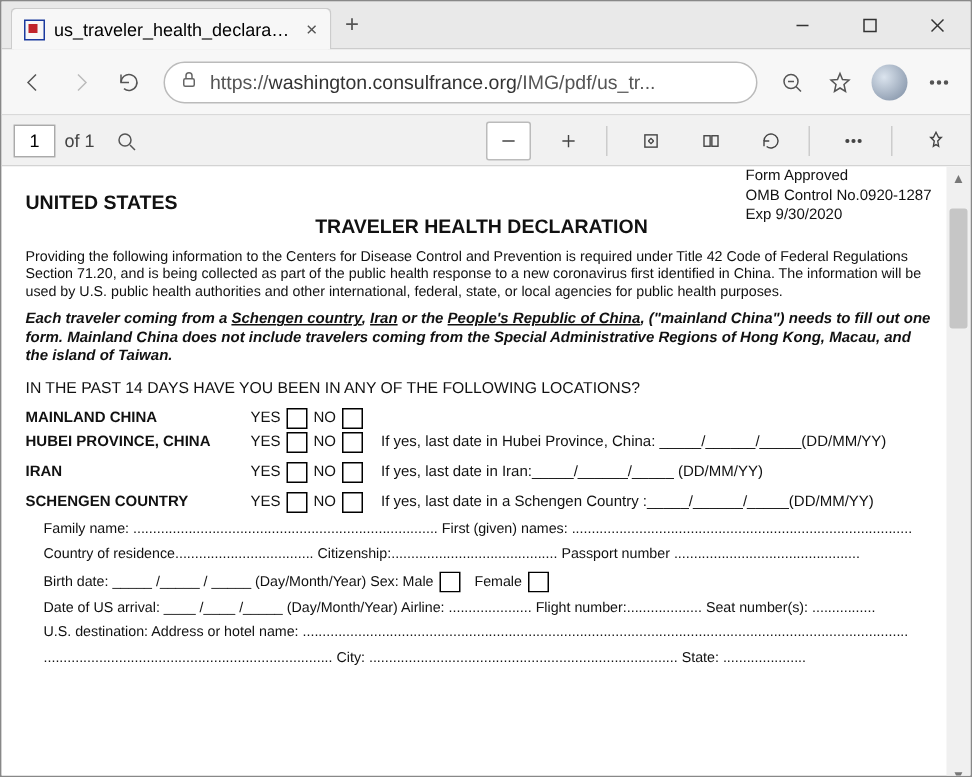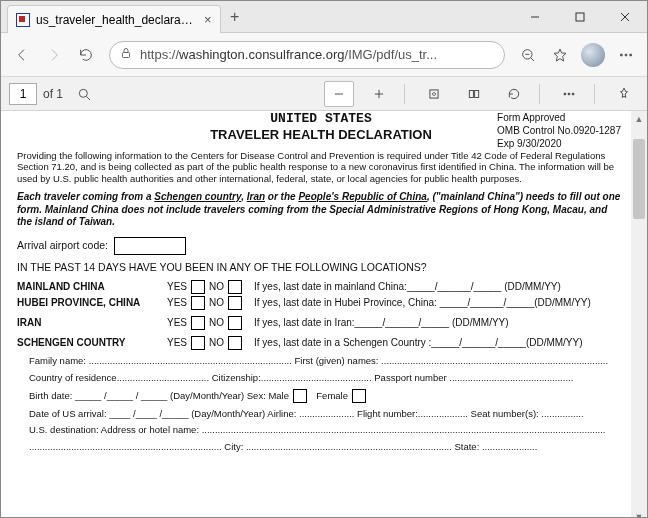--- a/index.html
+++ b/index.html
@@ -27,21 +27,21 @@
   .pg-input { width: 28px; height: 22px; border: 1px solid #aaa; text-align: center; font-size: 12px; }
   .pg-of { font-size: 12px; color: #444; }
   .pdfbar-spacer { flex: 1; }
   .pbtn { width: 30px; height: 26px; display: flex; align-items: center; justify-content: center; border: 1px solid #bbb; background: #fff; border-radius: 2px; margin-left: 4px; }
   .pbtn.flat { border: none; background: transparent; }
   .pbtn svg { width: 14px; height: 14px; stroke: #444; fill: none; stroke-width: 1.6; }
   .sep { width: 1px; height: 20px; background: #ccc; margin: 0 4px; }
   .viewer { position: relative; height: calc(518px - 32px - 36px - 34px - 2px); overflow: hidden; background: #fff; }
   .page { padding: 0 22px 0 16px; font-family: Arial, sans-serif; color: #111; font-size: 10.5px; line-height: 1.25; }
   .approval { position: absolute; top: 0; right: 26px; font-size: 10px; line-height: 1.3; text-align: left; }
-  .h1 { text-align: center; font-weight: bold; font-size: 13px; margin-top: 0; font-family: Liberation Mono, monospace; }
+  .h1 { font-weight: bold; font-size: 13px; margin-top: 16px; }
   .h2 { text-align: center; font-weight: bold; font-size: 13px; margin-bottom: 6px; }
   .para { font-size: 9.5px; margin-bottom: 6px; }
   .bold { font-weight: bold; font-size: 10px; margin-bottom: 8px; font-style: italic; }
   .u { text-decoration: underline; }
   .fieldrow { display: flex; align-items: center; margin-bottom: 6px; font-size: 10.5px; }
   .box { display: inline-block; border: 1px solid #000; vertical-align: middle; }
   .box.lg { width: 72px; height: 18px; margin-left: 6px; }
   .box.sm { width: 14px; height: 14px; margin: 0 4px; }
   .q { font-size: 10.5px; margin: 4px 0 6px; }
   .locrow { display: flex; align-items: center; font-size: 10px; margin-bottom: 2px; white-space: nowrap; }
@@ -192,35 +192,30 @@
       <div>Form Approved</div>
       <div>OMB Control No.0920-1287</div>
       <div>Exp 9/30/2020</div>
     </div>
     <div class="h1">UNITED STATES</div>
     <div class="h2">TRAVELER HEALTH DECLARATION</div>
     <div class="para">Providing the following information to the Centers for Disease Control and Prevention is required under Title 42 Code of Federal Regulations Section 71.20, and is being collected as part of the public health response to a new coronavirus first identified in China. The information will be used by U.S. public health authorities and other international, federal, state, or local agencies for public health purposes.</div>
     <div class="bold">
       <span>Each traveler coming from a </span><span class="u">Schengen country</span><span>, </span><span class="u">Iran</span><span> or the </span><span class="u">People's Republic of China</span><span>, ("mainland China") needs to fill out one form. Mainland China does not include travelers coming from the Special Administrative Regions of Hong Kong, Macau, and the island of Taiwan.</span>
     </div>
-    <div class="fieldrow">
-      <span>Arrival airport code:</span>
-      <span class="box lg"></span>
-    </div>
     <div class="q">IN THE PAST 14 DAYS HAVE YOU BEEN IN ANY OF THE FOLLOWING LOCATIONS?</div>
 
     <div class="locrow">
       <span class="lbl">MAINLAND CHINA</span>
       <span class="yn">
           <span>YES</span>
           <span class="box sm"></span>
           <span>NO</span>
           <span class="box sm"></span>
         </span>
-      <span class="after">If yes, last date in mainland China:_____/______/_____ (DD/MM/YY)</span>
     </div>
     <div class="locrow">
       <span class="lbl">HUBEI PROVINCE, CHINA</span>
       <span class="yn">
           <span>YES</span>
           <span class="box sm"></span>
           <span>NO</span>
           <span class="box sm"></span>
         </span>
       <span class="after">If yes, last date in Hubei Province, China: _____/______/_____(DD/MM/YY)</span>

